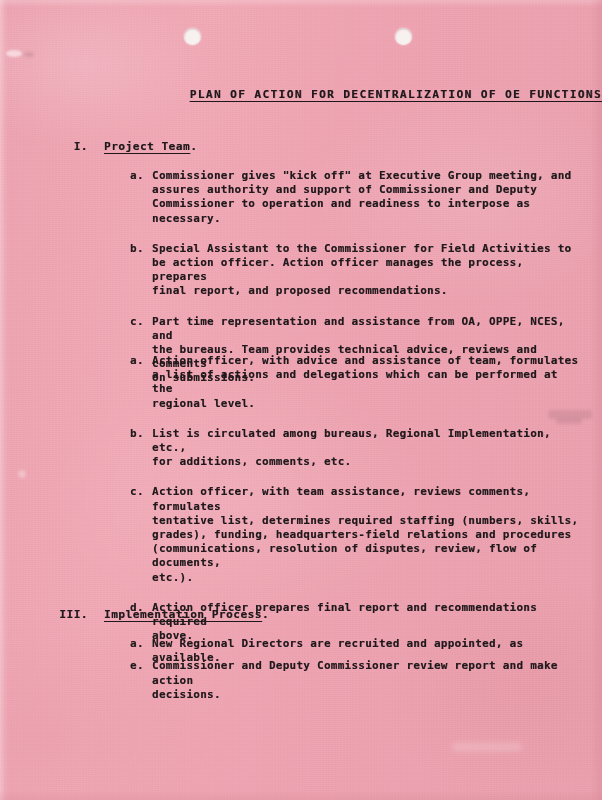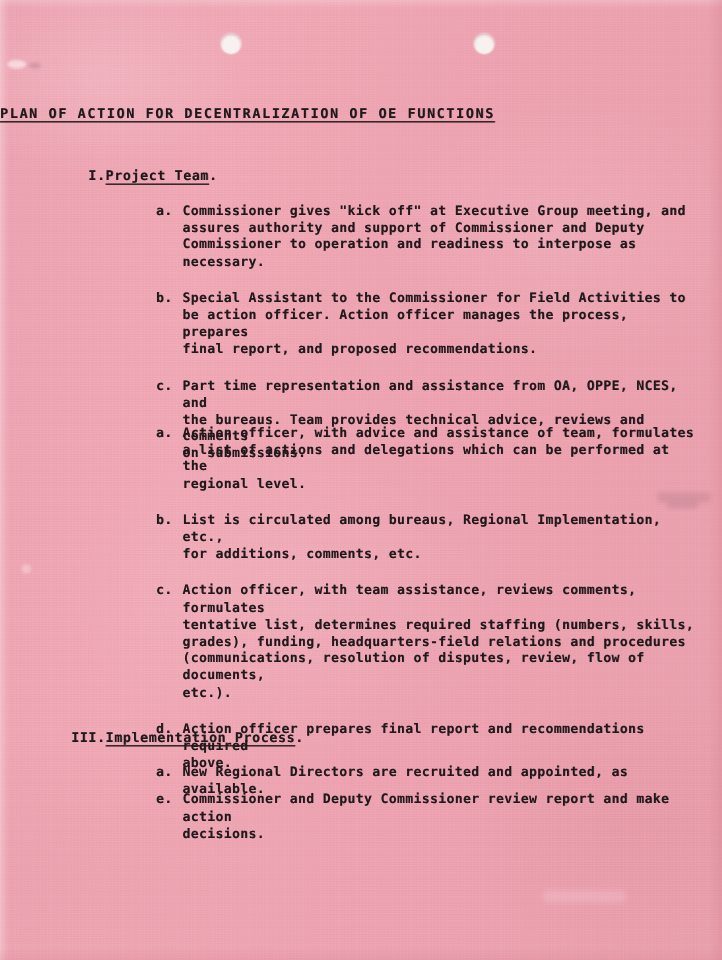--- a/index.html
+++ b/index.html
@@ -90,21 +90,21 @@
 
   .doc {
     position: absolute;
     inset: 0;
     color: #20191c;
   }
   .title {
     position: absolute;
     left: 0; top: 88px;
     width: 602px;
-    text-align: left;
+    text-align: right;
     font-size: 11.2px;
     font-weight: bold;
     letter-spacing: 1.35px;
     text-decoration: underline;
     text-underline-offset: 2.5px;
     text-shadow: 0.4px 0 0 rgba(32,25,28,0.55);
   }
   .section {
     position: absolute;
     left: 52px;
@@ -117,21 +117,21 @@
     font-weight: bold;
     letter-spacing: 0.5px;
     text-shadow: 0.35px 0 0 rgba(32,25,28,0.5);
   }
   .sec-num {
     width: 36px;
     text-align: right;
     flex: 0 0 36px;
   }
   .sec-title {
-    margin-left: 0;
+    margin-left: 16px;
   }
   .sec-title .u {
     text-decoration: underline;
     text-underline-offset: 2.5px;
   }
   .items {
     margin-top: 0;
   }
   .item {
     display: flex;

